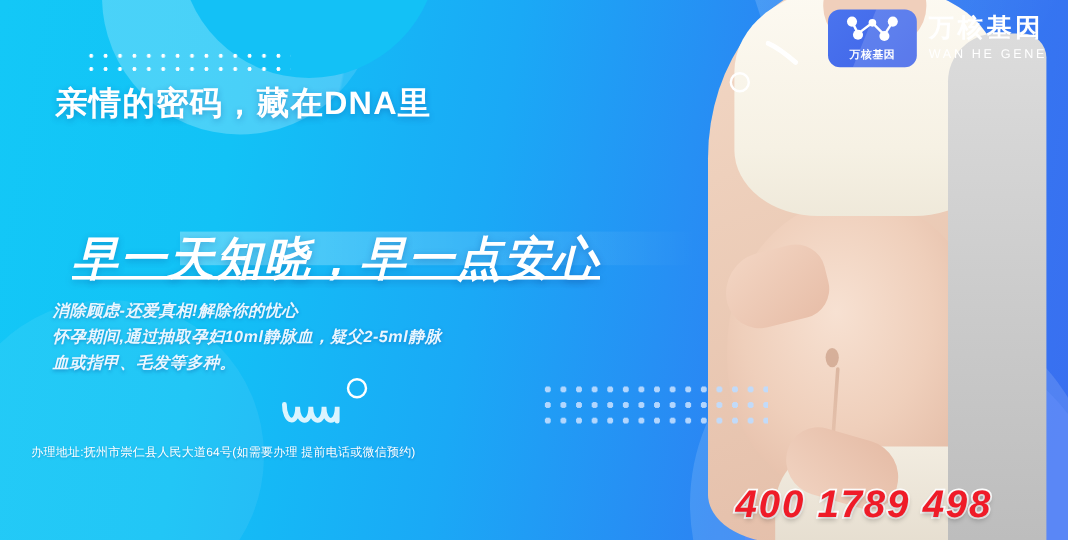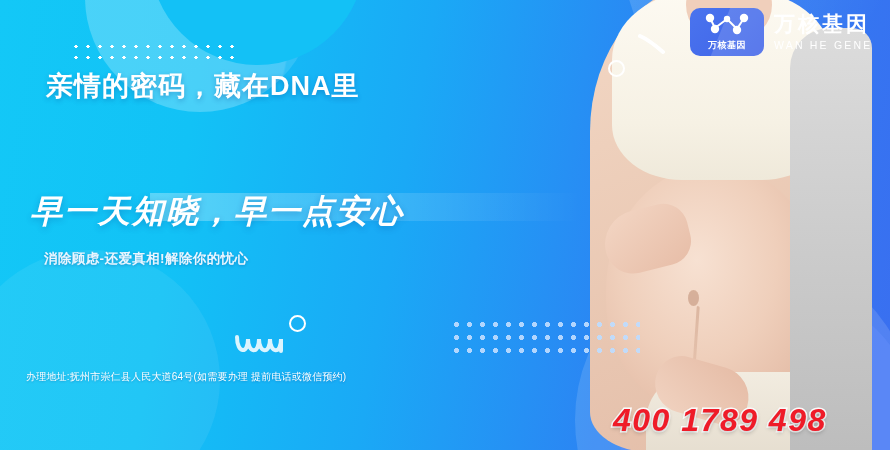--- a/index.html
+++ b/index.html
@@ -113,26 +113,27 @@
   }
 
   
   .headline{
     position:absolute;left:46px;top:66px;color:#fff;font-weight:700;
     font-size:27px;line-height:40px;letter-spacing:1px;
     text-shadow:0 2px 5px rgba(10,60,140,.32);
   }
   .headline div{white-space:nowrap;}
   .slogan{
-    position:absolute;left:30px;top:190px;color:#fff;font-weight:700;font-style:italic;
-    font-size:32px;letter-spacing:2px;white-space:nowrap;
+    position:absolute;left:60px;top:190px;color:#fff;font-weight:700;font-style:italic;
+    font-size:38px;letter-spacing:2px;white-space:nowrap;
     text-shadow:0 2px 6px rgba(10,60,140,.30);
+    text-decoration:underline;
   }
   .body-text{
-    position:absolute;left:44px;top:248px;color:#eaf6ff;font-weight:700;
+    position:absolute;left:44px;top:248px;color:#eaf6ff;font-weight:700;font-style:italic;
     font-size:13.5px;line-height:22px;letter-spacing:.4px;
     text-shadow:0 1px 3px rgba(10,60,140,.35);
   }
   .body-text div{white-space:nowrap;}
   .address{
     position:absolute;left:26px;top:370px;color:#ffffff;font-size:10px;
     letter-spacing:.2px;white-space:nowrap;
     text-shadow:0 1px 2px rgba(10,60,140,.30);
   }
   .phone{
@@ -221,19 +222,21 @@
   </div>
 
   <div class="headline">
     <div>亲情的密码，藏在DNA里</div>
   </div>
 
   <div class="slogan">早一天知晓，早一点安心</div>
 
   <div class="body-text">
     <div>消除顾虑-还爱真相!解除你的忧心</div>
+    <div>怀孕期间,通过抽取孕妇10ml静脉血，疑父2-5ml静脉</div>
+    <div>血或指甲、毛发等多种。</div>
   </div>
 
   <div class="address">办理地址:抚州市崇仁县人民大道64号(如需要办理 提前电话或微信预约)</div>
 
   <div class="phone">400 1789 498</div>
 
 </div>
 
 </body></html>

